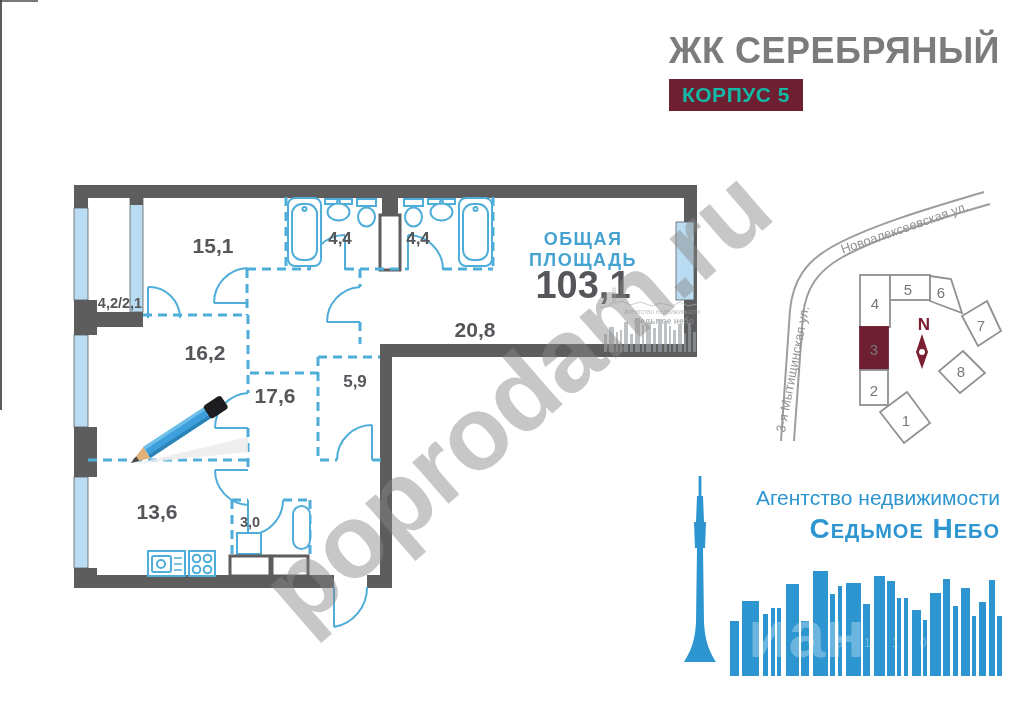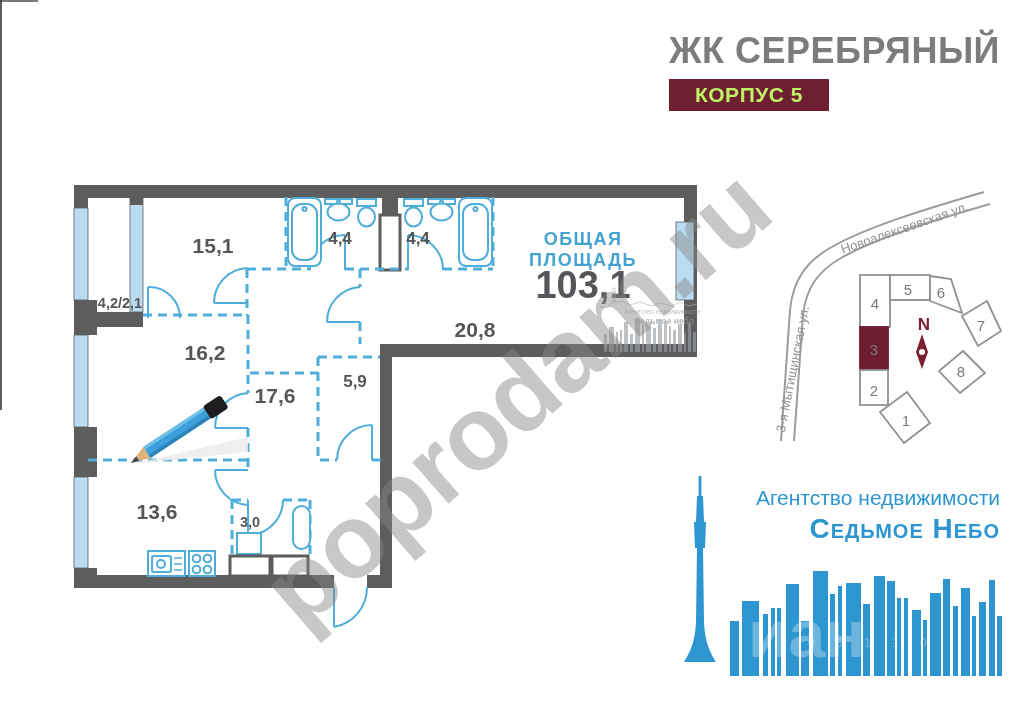--- a/index.html
+++ b/index.html
@@ -11,22 +11,22 @@
   .room-num-sm{font-size:17px;font-weight:bold;fill:#54565a;}
   .room-num-xs{font-size:14.5px;font-weight:bold;fill:#54565a;}
   .area-lbl{font-size:18px;font-weight:bold;fill:#45a3d2;letter-spacing:1.5px;}
   .area-val{font-size:38px;font-weight:bold;fill:#54565a;}
   .bldg-num{font-size:15px;fill:#77787b;}
   .street-lbl{font-size:13px;fill:#8f9193;}
   .mini-wm-t1{font-size:6.5px;fill:#9aa0a6;}
   .mini-wm-t2{font-size:8.5px;font-weight:bold;fill:#8d9499;}
   .header{position:absolute;top:32px;right:24px;text-align:left;z-index:10;}
   .header-line{font-size:36px;font-weight:bold;color:#7c7c7c;letter-spacing:.5px;line-height:38px;}
-  .badge{display:inline-block;margin-top:9px;background:#6e1f31;color:#bef264;
-         font-size:21px;font-weight:bold;padding:4px 26px;letter-spacing:.5px;}
+  .badge{display:inline-block;margin-top:9px;background:#6e1f31;color:#14b8a6;
+         font-size:21px;font-weight:bold;padding:4px 13px;letter-spacing:.5px;}
   .watermark{position:absolute;left:516px;top:398px;transform:translate(-50%,-50%) rotate(-41deg);
              font-size:104px;font-weight:bold;color:#878787;opacity:.46;letter-spacing:-1px;
              white-space:nowrap;z-index:50;pointer-events:none;}
   .ghost{position:absolute;left:748px;top:596px;z-index:40;color:#fff;opacity:.3;
          font-weight:bold;font-size:66px;pointer-events:none;}
   .ghost-digits{position:absolute;left:808px;top:636px;z-index:40;color:#fff;opacity:.32;
          font-size:12px;letter-spacing:9px;pointer-events:none;}
   .edge-line-v{position:absolute;left:0;top:0;width:2px;height:410px;background:#3f3f3f;opacity:.85;z-index:5;}
   .edge-line-h{position:absolute;left:0;top:0;width:38px;height:2px;background:#3f3f3f;opacity:.7;z-index:5;}
 </style>

